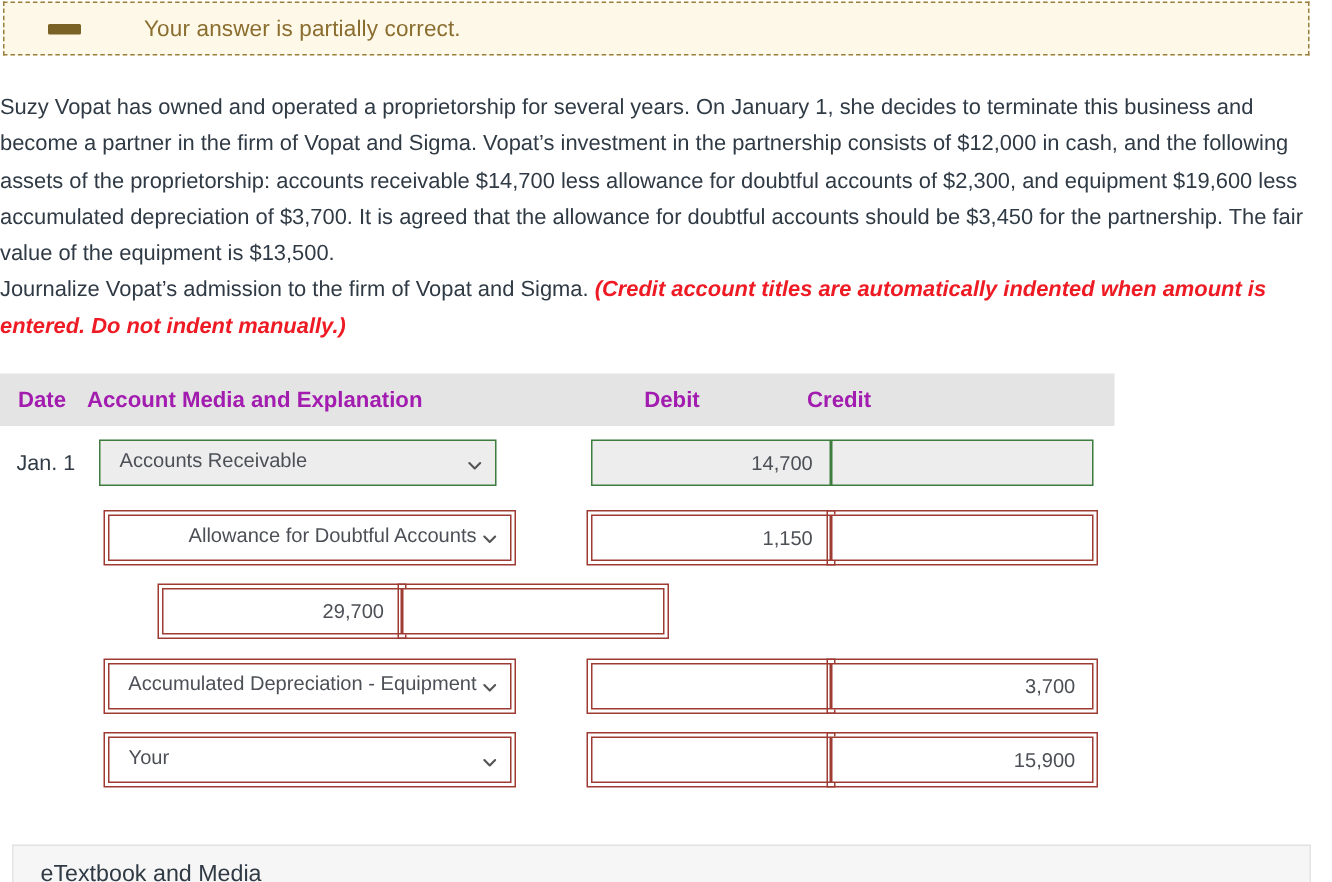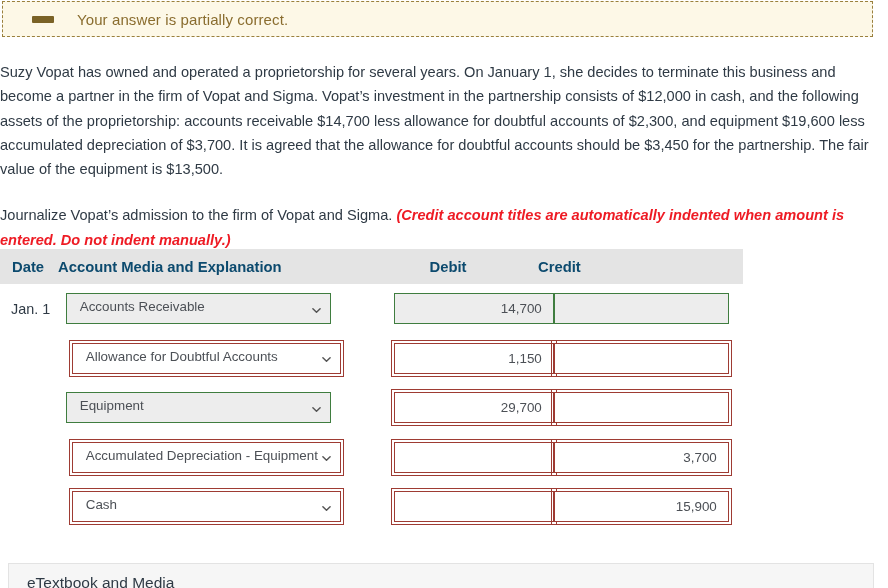--- a/index.html
+++ b/index.html
@@ -13,20 +13,21 @@
 
   
   .alert {
     position: absolute;
     left: 2px; top: 1px;
     width: 871px; height: 36px;
     background: #fdf8e7;
     border: 1px dashed #9a803d;
     display: flex;
     align-items: center;
+    gap: 19px;
   }
   .alert-icon {
     width: 22px; height: 7px;
     background: #7a6226;
     border-radius: 1px;
     margin-left: 29px;
     flex: 0 0 auto;
   }
   .alert-text {
     margin-left: 23px;
@@ -38,41 +39,41 @@
   
   .prose {
     position: absolute;
     left: 0; top: 60px;
     width: 880px;
     font-size: 14.6px;
     line-height: 24.3px;
     color: #2f3a45;
   }
   .prose p { margin: 0; }
-  .prose p.second { margin-top: 22px; }
+  .prose p.second { }
   .emph-red {
     color: #ee1b24;
     font-weight: bold;
     font-style: italic;
   }
 
   
   .journal {
     position: absolute;
     left: 0; top: 249px;
     width: 743px;
   }
   .thead {
     height: 35px;
     background: #e4e4e4;
     display: flex;
     align-items: center;
     font-weight: bold;
     font-size: 14.8px;
-    color: #0c4a6e;
+    color: #a21caf;
   }
   .col-date   { width: 58px; padding-left: 12px; }
   .col-acct   { width: 300px; }
   .col-debit  { width: 180px; text-align: center; }
   .col-credit { width: 197px; }
 
   .jrow {
     display: flex;
     align-items: center;
     height: 49.5px;
@@ -125,21 +126,21 @@
     border: 1px solid #3f7d3f;
     background: #ededed;
   }
   
   .bad {
     border: 1px solid #9e3b33;
     outline: 1px solid #9e3b33;
     outline-offset: 2px;
     background: #ffffff;
   }
-  .center-label { justify-content: flex-start; padding-left: 13px; padding-right: 22px; }
+  .center-label { justify-content: flex-end; padding-left: 13px; padding-right: 22px; }
 
   .r2 { margin-left: 6px; }
 
   
   .etext {
     position: absolute;
     left: 8px; top: 563px;
     width: 866px; height: 40px;
     background: #f6f6f6;
     border: 1px solid #e3e3e3;
@@ -202,28 +203,20 @@
         </div>
         <div class="cell-debit">
           <div class="amt w-deb bad">1,150</div>
         </div>
         <div class="cell-credit">
           <div class="amt w-cr bad"></div>
         </div>
       </div>
       <div class="jrow">
         <div class="cell-date"></div>
-        <div class="cell-acct">
-          <div class="sel w1 ok">
-            <span>Equipment</span>
-            <svg class="chev" viewBox="0 0 10 10">
-              <path d="M1 3 L5 7 L9 3" fill="none" stroke="#555" stroke-width="1.6" stroke-linecap="round" stroke-linejoin="round"></path>
-            </svg>
-          </div>
-        </div>
         <div class="cell-debit">
           <div class="amt w-deb bad">29,700</div>
         </div>
         <div class="cell-credit">
           <div class="amt w-cr bad"></div>
         </div>
       </div>
       <div class="jrow">
         <div class="cell-date"></div>
         <div class="cell-acct">
@@ -238,21 +231,21 @@
           <div class="amt w-deb bad"></div>
         </div>
         <div class="cell-credit">
           <div class="amt w-cr bad">3,700</div>
         </div>
       </div>
       <div class="jrow">
         <div class="cell-date"></div>
         <div class="cell-acct">
           <div class="sel w2 bad r2">
-            <span>Cash</span>
+            <span>Your</span>
             <svg class="chev" viewBox="0 0 10 10">
               <path d="M1 3 L5 7 L9 3" fill="none" stroke="#555" stroke-width="1.6" stroke-linecap="round" stroke-linejoin="round"></path>
             </svg>
           </div>
         </div>
         <div class="cell-debit">
           <div class="amt w-deb bad"></div>
         </div>
         <div class="cell-credit">
           <div class="amt w-cr bad">15,900</div>

